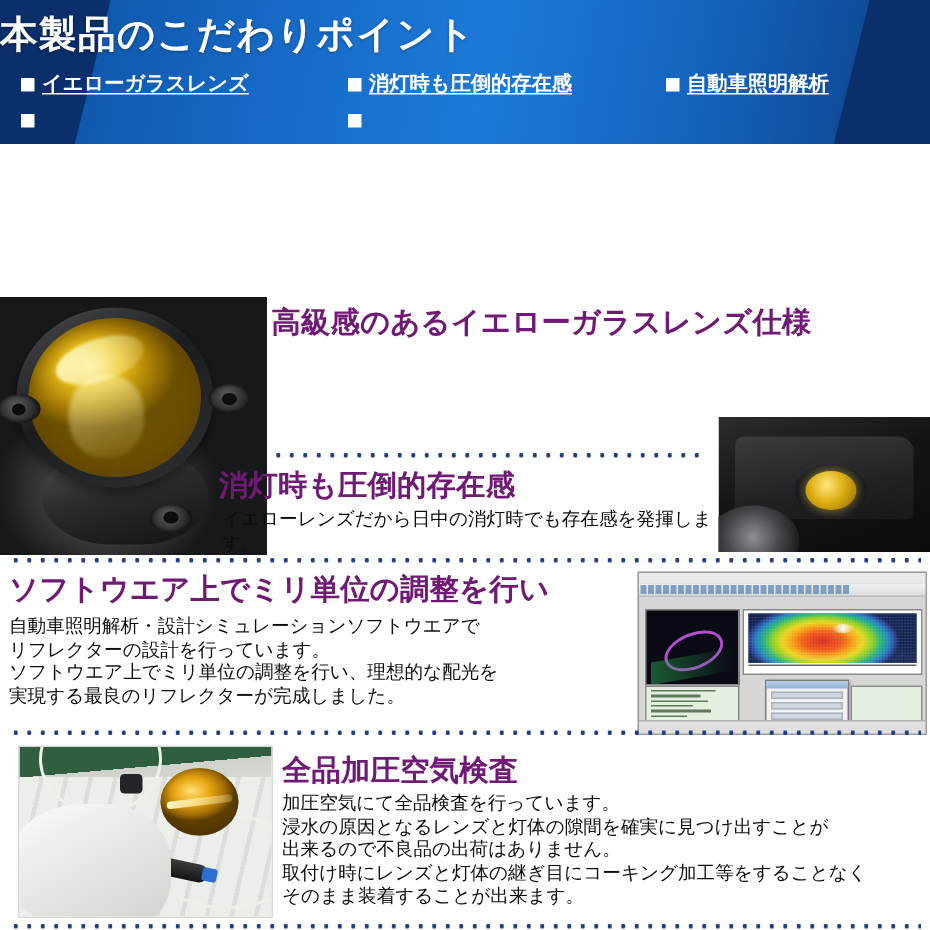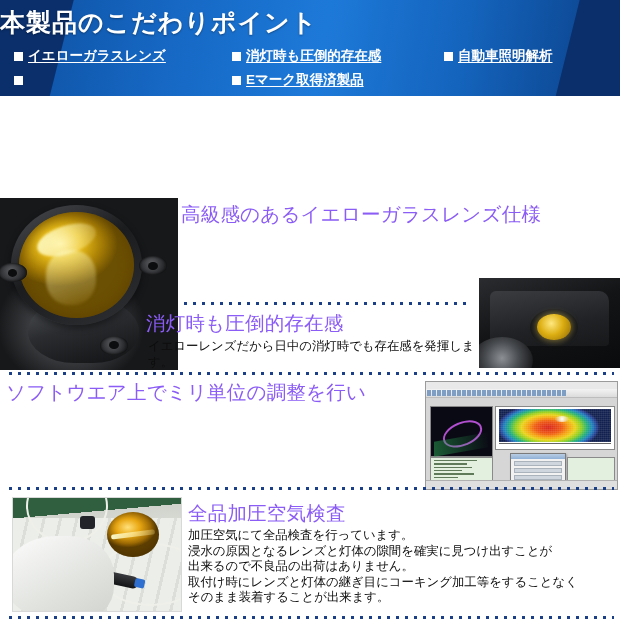--- a/index.html
+++ b/index.html
@@ -87,22 +87,22 @@
     background: #ffffff;
   }
   .dots {
     position: absolute;
     height: 3px;
     background-image: radial-gradient(circle, #1b3f87 1.5px, rgba(0,0,0,0) 1.6px);
     background-size: 9px 3px;
     background-repeat: repeat-x;
   }
   .h-blue {
-    color: #8b5cf6;
-    font-weight: normal;
+    color: #701a75;
+    font-weight: bold;
     letter-spacing: .2px;
     margin: 0;
   }
   .body-text {
     color: #0d0d0d;
     font-size: 12.4px;
     line-height: 15.6px;
     margin: 0;
     white-space: pre-line;
   }
@@ -445,21 +445,20 @@
     </div>
     <div class="bullet">
       <span class="sq"></span>
       <span class="txt">自動車照明解析</span>
     </div>
     <div class="bullet">
       <span class="sq"></span>
     </div>
     <div class="bullet">
       <span class="sq"></span>
-      <span class="txt">Eマーク取得済製品</span>
     </div>
   </div>
 </div>
 
 <div class="sheet">
 
   <div class="photo" style="left:0px; top:102px; width:178px; height:172px;">
     <div class="lamp-body"></div>
     <div class="lamp-base"></div>
     <div class="lamp-ring"></div>
@@ -485,20 +484,24 @@
   <div class="dots" style="left:181px; top:206px; width:291px;"></div>
 
   <h2 class="h-blue abs" style="left:146px; top:214px; font-size:19.5px;">消灯時も圧倒的存在感</h2>
 
   <p class="body-text abs" style="left:148px; top:243px; width:345px;">イエローレンズだから日中の消灯時でも存在感を発揮します。</p>
 
   <div class="dots" style="left:6px; top:276px; width:608px;"></div>
 
   <h2 class="h-blue abs" style="left:6px; top:283px; font-size:19.5px;">ソフトウエア上でミリ単位の調整を行い</h2>
 
+  <p class="body-text abs" style="left:6px; top:314px; width:420px;">自動車照明解析・設計シミュレーションソフトウエアで
+リフレクターの設計を行っています。
+ソフトウエア上でミリ単位の調整を行い、理想的な配光を
+実現する最良のリフレクターが完成しました。</p>
 
   <div class="photo cae" style="left:425px; top:285px; width:191px; height:107px;">
     <div class="cae-menubar"></div>
     <div class="cae-toolbar">
       <i></i>
         <i></i>
         <i></i>
         <i></i>
         <i></i>
         <i></i>

